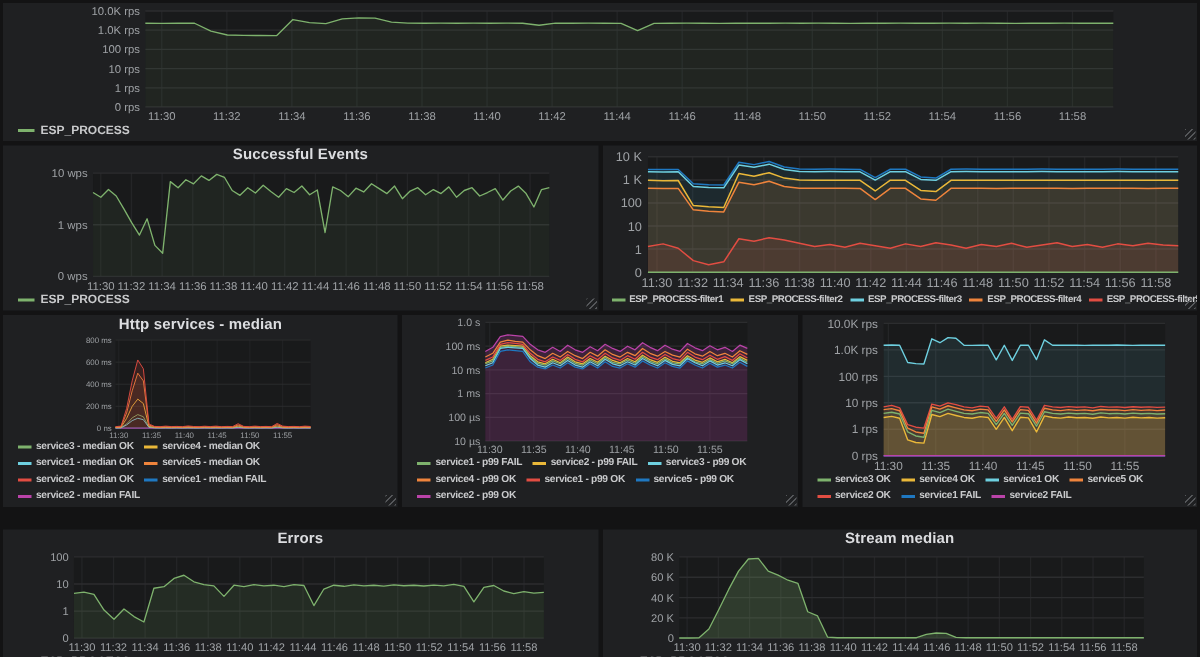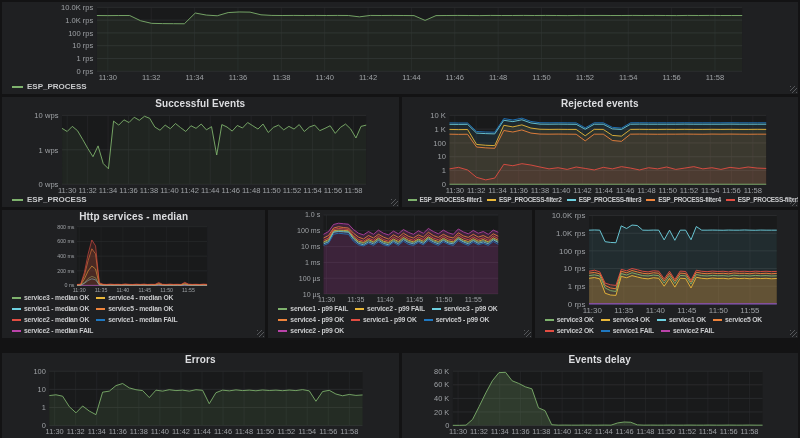--- a/index.html
+++ b/index.html
@@ -135,21 +135,20 @@
         </svg>
       <div class="legend">
           <span class="legend-item">
             <span class="swatch" style="background: rgb(126, 178, 109);"></span>
             <span>ESP_PROCESS</span>
           </span>
         </div>
       <div class="resize"></div>
     </div>
     <div class="panel">
-      <div class="panel-title">Rejected events</div>
       <svg class="chart" viewBox="0 0 397 95">
           <rect x="30" y="6" width="354" height="77" fill="#191a1b"></rect>
           <line x1="36.018" y1="6" x2="36.018" y2="83" stroke="#242527" stroke-width="1"></line>
           <text x="36.018" y="93" text-anchor="middle" class="tick">11:30</text>
           <line x1="59.806799999999996" y1="6" x2="59.806799999999996" y2="83" stroke="#242527" stroke-width="1"></line>
           <text x="59.806799999999996" y="93" text-anchor="middle" class="tick">11:32</text>
           <line x1="83.59559999999999" y1="6" x2="83.59559999999999" y2="83" stroke="#242527" stroke-width="1"></line>
           <text x="83.59559999999999" y="93" text-anchor="middle" class="tick">11:34</text>
           <line x1="107.3844" y1="6" x2="107.3844" y2="83" stroke="#242527" stroke-width="1"></line>
           <text x="107.3844" y="93" text-anchor="middle" class="tick">11:36</text>
@@ -484,21 +483,21 @@
         </svg>
       <div class="legend">
           <span class="legend-item">
             <span class="swatch" style="background: rgb(126, 178, 109);"></span>
             <span>ESP_PROCESS</span>
           </span>
         </div>
       <div class="resize"></div>
     </div>
     <div class="panel">
-      <div class="panel-title">Events delay</div>
+      <div class="panel-title">Stream median</div>
       <svg class="chart" viewBox="0 0 397 80">
           <rect x="30" y="6" width="354" height="62" fill="#191a1b"></rect>
           <line x1="36.018" y1="6" x2="36.018" y2="68" stroke="#242527" stroke-width="1"></line>
           <text x="36.018" y="78" text-anchor="middle" class="tick">11:30</text>
           <line x1="59.806799999999996" y1="6" x2="59.806799999999996" y2="68" stroke="#242527" stroke-width="1"></line>
           <text x="59.806799999999996" y="78" text-anchor="middle" class="tick">11:32</text>
           <line x1="83.59559999999999" y1="6" x2="83.59559999999999" y2="68" stroke="#242527" stroke-width="1"></line>
           <text x="83.59559999999999" y="78" text-anchor="middle" class="tick">11:34</text>
           <line x1="107.3844" y1="6" x2="107.3844" y2="68" stroke="#242527" stroke-width="1"></line>
           <text x="107.3844" y="78" text-anchor="middle" class="tick">11:36</text>

